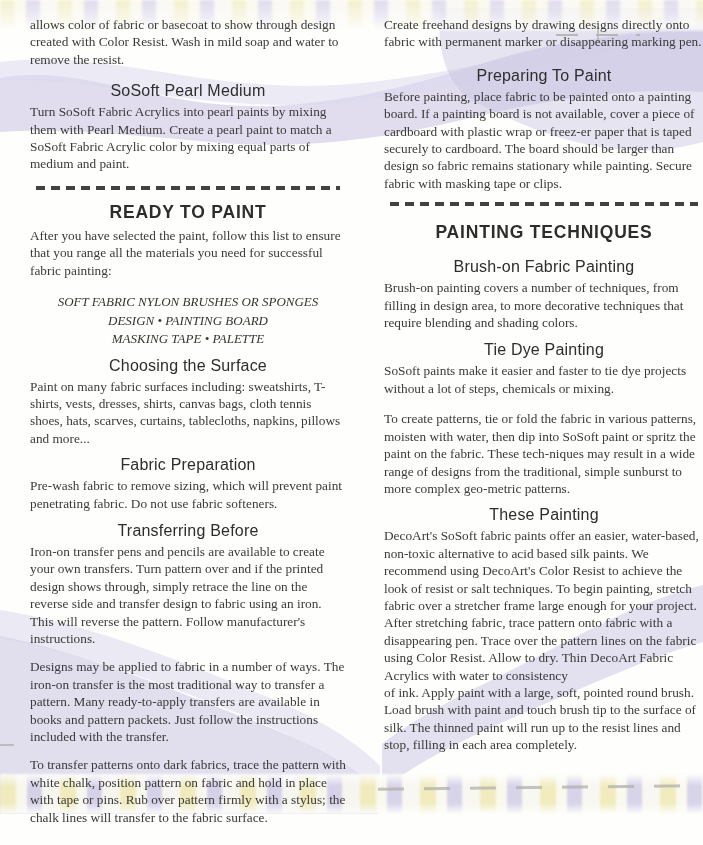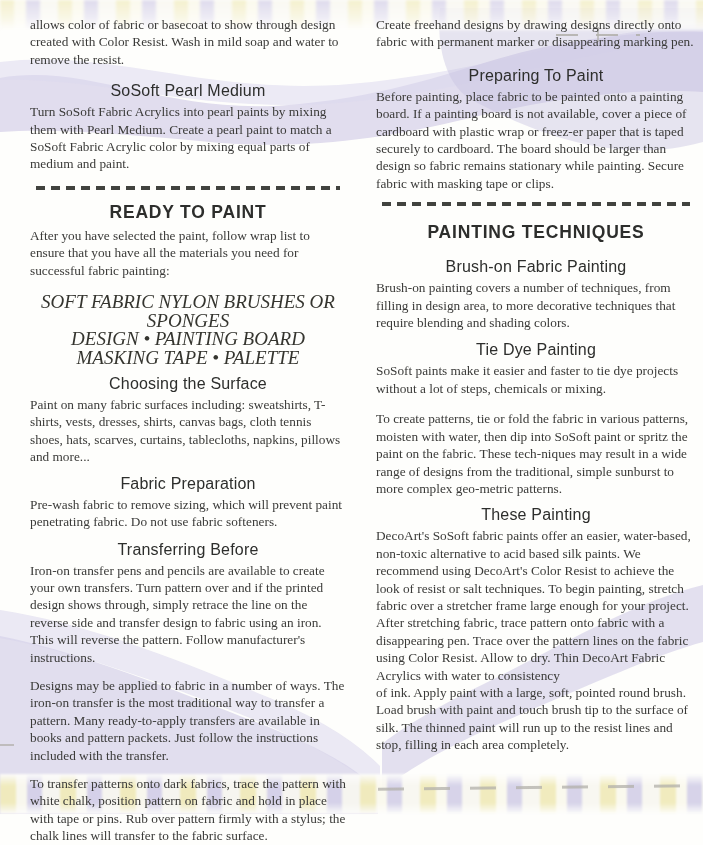--- a/index.html
+++ b/index.html
@@ -23,21 +23,21 @@
   }
   .stripe-bottom{
     top:774px;height:40px;
     background:
       linear-gradient(180deg, #fefefc 0%, rgba(255,255,255,.12) 30%, rgba(255,255,255,.12) 72%, #fefefc 100%),
       repeating-linear-gradient(90deg,#efe9b2 0 16px,#faf8ec 16px 27px,#cfcbe6 27px 42px,#f7f6ef 42px 60px);
     filter:blur(1px);opacity:.95;
   }
   .col{position:absolute;top:16px;z-index:3;}
   .col-left{left:30px;width:316px;}
-  .col-right{left:376px;width:320px;}
+  .col-right{left:384px;width:320px;}
   .col p{
     margin:0 0 12px 0;
     font-size:13.3px;line-height:17.4px;
     white-space:pre-line;
     text-align:left;
   }
   .col h3{
     margin:0 0 3px 0;
     font-family:"Liberation Sans", sans-serif;
     font-size:16px;line-height:18px;font-weight:normal;
@@ -56,21 +56,21 @@
   .mb11{margin-bottom:11px !important;}
   .mb13{margin-bottom:13px !important;}
   .h2-gap{margin-bottom:16px !important;}
   .divider{
     height:4px;width:96%;margin:0 auto 12px auto;
     background:repeating-linear-gradient(90deg,#41433f 0 9px,transparent 9px 15px);
   }
   .divider-right{margin-bottom:16px;}
   .materials{
     margin:2px 0 8px 0;
-    font-style:italic;font-size:19px;line-height:18.5px;
+    font-style:italic;font-size:13px;line-height:18.5px;
     text-align:center;color:#35352f;
   }
   .pencil{position:absolute;z-index:2;}
   .pencil-dash-bottom{
     left:378px;top:786px;width:316px;height:3px;
     background:repeating-linear-gradient(90deg,#b2b0aa 0 26px,transparent 26px 46px);
     transform:rotate(-.6deg);opacity:.75;
   }
   .pencil-mark-top{
     left:556px;top:34px;width:84px;height:2px;
@@ -112,21 +112,21 @@
 
   <div class="col col-left">
     <p class="mb14">allows color of fabric or basecoat to show through design created with Color Resist. Wash in mild soap and water to remove the resist.</p>
 
     <h3>SoSoft Pearl Medium</h3>
     <p class="mb13">Turn SoSoft Fabric Acrylics into pearl paints by mixing them with Pearl Medium. Create a pearl paint to match a SoSoft Fabric Acrylic color by mixing equal parts of medium and paint.</p>
 
     <div class="divider"></div>
 
     <h2>READY TO PAINT</h2>
-    <p class="mb14">After you have selected the paint, follow wrap list to ensure that you have all the materials you need for successful fabric painting:</p>
+    <p class="mb14">After you have selected the paint, follow this list to ensure that you range all the materials you need for successful fabric painting:</p>
 
     <div class="materials">
       <div>SOFT FABRIC NYLON BRUSHES OR SPONGES</div>
       <div>DESIGN • PAINTING BOARD</div>
       <div>MASKING TAPE • PALETTE</div>
     </div>
 
     <h3>Choosing the Surface</h3>
     <p class="mb9">Paint on many fabric surfaces including: sweatshirts, T-shirts, vests, dresses, shirts, canvas bags, cloth tennis shoes, hats, scarves, curtains, tablecloths, napkins, pillows and more...</p>
 

